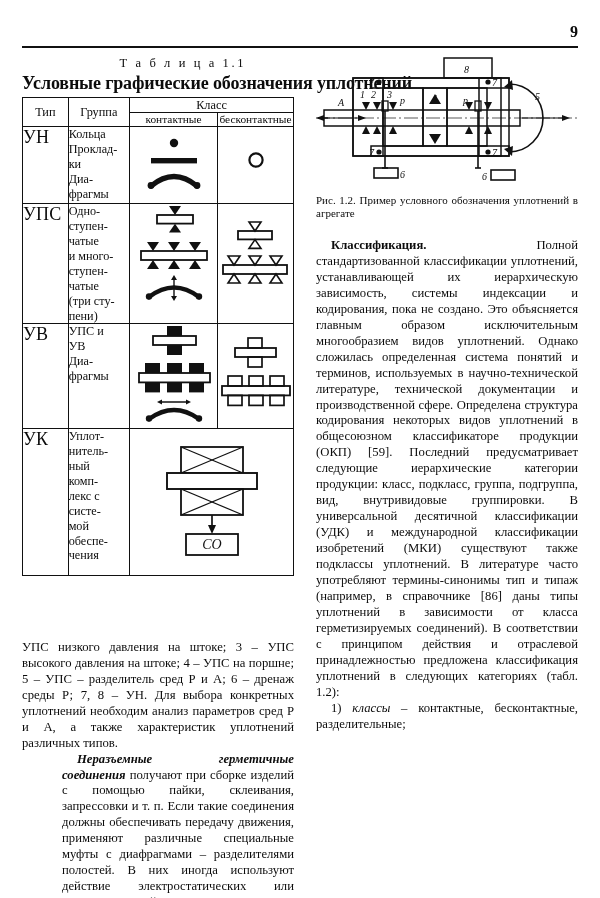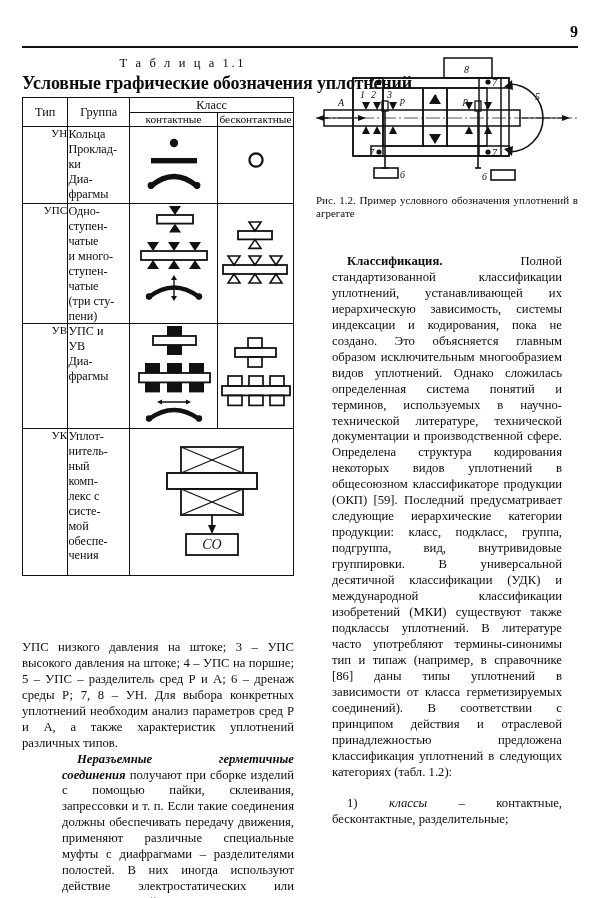--- a/index.html
+++ b/index.html
@@ -58,21 +58,21 @@
   table.sealtab thead th { text-align: center; font-weight: 400; }
   .th-pad { padding: 3px 2px 4px; }
   .th-tip    { width: 46px; vertical-align: middle !important; text-align: center; }
   .th-group  { width: 62px; vertical-align: middle !important; text-align: center; font-family: Liberation Serif, serif; }
   .th-class  { text-align: center; }
   .th-sub    { font-size: 11.4px; text-align: center; padding: 3px 1px 4px; }
   .col-cont  { width: 88px; margin-top: 21px; }
   .col-nocont{ width: 76px; }
 
   td.c-type {
-    text-align: right; font-weight: 700; font-size: 11px;
+    text-align: left; font-weight: 700; font-size: 18px;
     padding: 5px 2px 0; letter-spacing: 0.2px;
   }
   td.c-group { padding: 5px 4px 4px 5px; font-size: 12.2px; line-height: 1.22; }
   td.c-sym   { padding: 0; text-align: center; }
 
   
   .svgbox { display: block; margin: 0 auto; }
 
   
   .figure { position: relative; width: 262px; height: 130px; }
@@ -88,21 +88,21 @@
   }
   .leftflow p { margin: 0; }
   .leftflow p.ind { text-indent: 15px; margin-left: 40px; }
   .leftflow i { font-style: italic; font-weight: 700; }
 
   .rightflow {
     position: absolute; left: 316px; top: 238px; width: 262px;
     font-size: 12.7px; line-height: 1.256;
     text-align: justify; text-justify: inter-word;
   }
-  .rightflow p { margin: 16px; }
+  .rightflow p { margin: 0; }
   .rightflow p.ind { text-indent: 15px; }
   .rightflow i { font-style: italic; }
 </style>
 </head>
 <body>
 
 <div class="page">
 
   <div class="runhead">
     <div class="runhead-folio">9</div>

